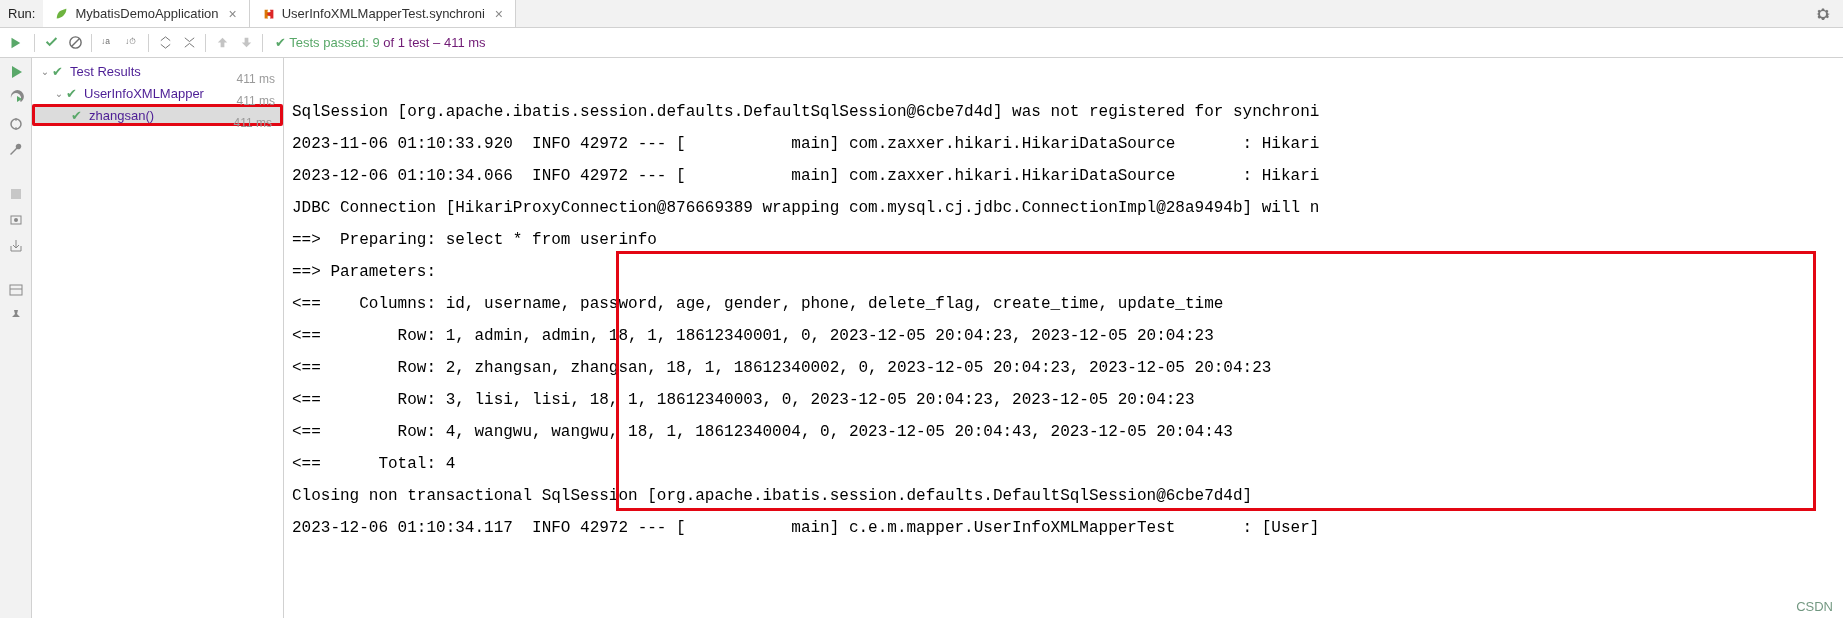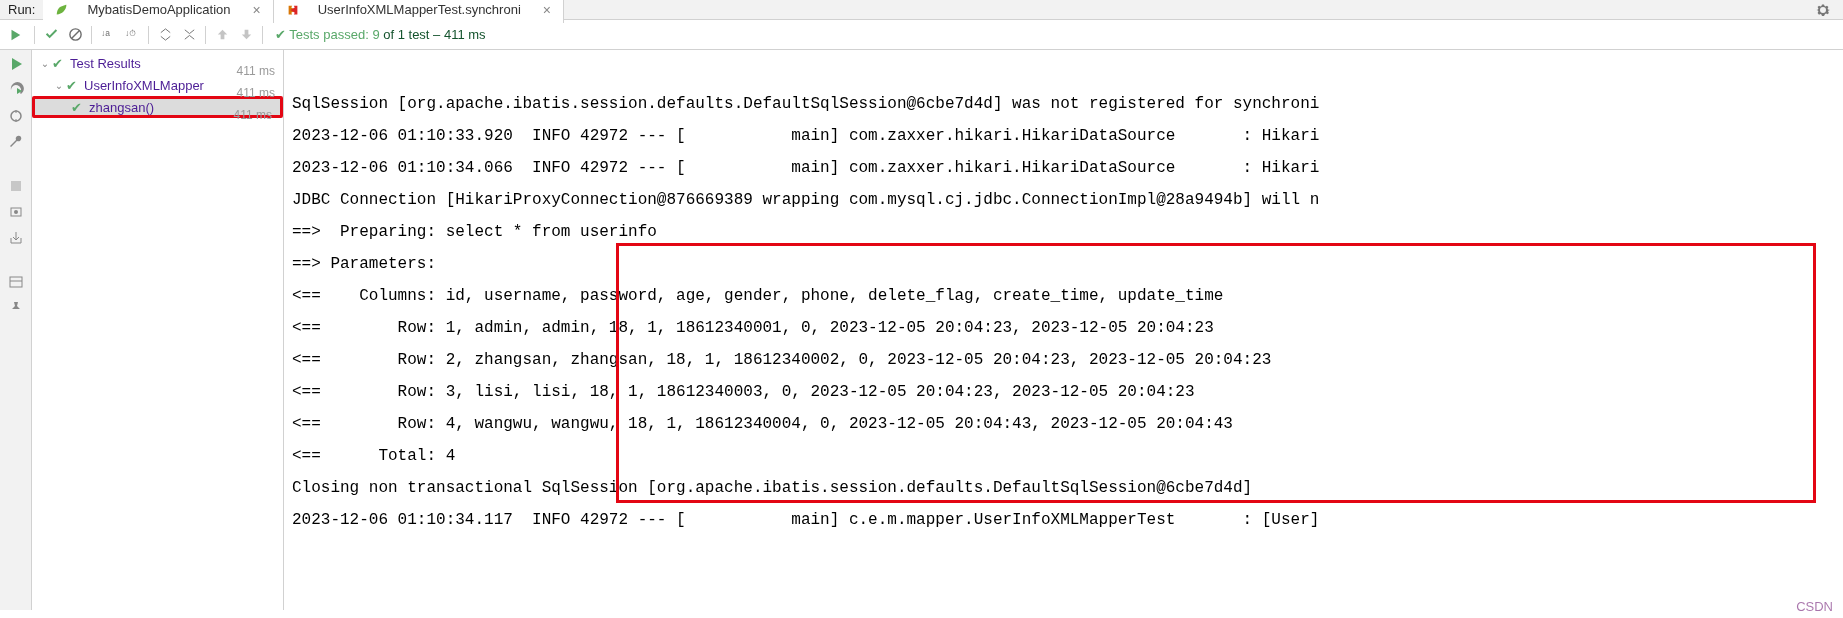--- a/index.html
+++ b/index.html
@@ -9,49 +9,49 @@
     background: #fff;
     color: #333;
     width: 1843px;
     height: 618px;
     overflow: hidden;
     position: relative;
   }
   .top-bar {
     display: flex;
     align-items: center;
-    height: 20px;
+    height: 28px;
     border-bottom: 1px solid #d1d1d1;
     background: #f2f2f2;
     padding-left: 8px;
   }
   .run-label { color: #222; margin-right: 8px; }
   .tab {
     display: flex; align-items: center;
     padding: 4px 12px; height: 27px;
     border-right: 1px solid #d1d1d1;
     background: #fff;
-    gap: 18px;
+    gap: 6px;
   }
   .tab-icon-leaf { width:14px; height:14px; }
   .tab-close { color:#888; font-size:14px; margin-left:4px; }
   .tab-config { width:16px; height:16px; margin-left:auto; margin-right:12px; color:#777; }
   .toolbar-row {
     display:flex; align-items:center; height:30px;
     border-bottom:1px solid #d1d1d1; background:#fff;
     padding-left:8px;
   }
   .play-icon { width:14px; height:14px; color:#59a869; margin-right:8px; }
   .btn { width:24px; height:24px; display:flex; align-items:center; justify-content:center; color:#6e6e6e; }
   .btn svg { width:15px; height:15px; }
   .check-green { color:#59a869; }
   .sep-v { width:1px; height:18px; background:#d1d1d1; margin:0 4px; }
   .status-text { margin-left:8px; font-size:13px; }
   .status-text .passed { color:#59a869; font-weight:500; }
-  .status-text .dim { color:#14532d; }
+  .status-text .dim { color:#701a75; }
   .body-layout { display:flex; height:calc(100% - 58px); }
   .left-gutter {
     width:32px; background:#f2f2f2; border-right:1px solid #d1d1d1;
     display:flex; flex-direction:column; align-items:center;
     padding-top:6px; gap:10px; color:#6e6e6e;
   }
   .left-gutter .g-icon { width:16px; height:16px; }
   .green-play-gutter { color:#59a869; }
   .center-col { display:flex; flex:1; }
   .tree-panel {
@@ -79,21 +79,21 @@
     color:#000; overflow:hidden; white-space:pre;
     position:relative;
   }
   .red-block {
     border:3px solid #e30613;
     position:absolute; left:332px; top:193px; width:1200px; height:260px;
     pointer-events:none;
   }
   .watermark {
     position:absolute; right:10px; bottom:4px;
-    color:#701a75; font-size:13px; font-family:sans-serif;
+    color:#14532d; font-size:13px; font-family:sans-serif;
     opacity:0.6;
   }
 </style>
 </head>
 <body>
 
 <div class="top-bar">
   <span class="run-label">Run:</span>
 
   <div class="tab">
@@ -227,21 +227,21 @@
       </div>
       <div class="tree-row indent2 selected highlight-selected-box">
         <span class="tree-check">✔</span>
         <span class="tree-label">zhangsan()</span>
         <span class="tree-time">411 ms</span>
       </div>
     </div>
 
     <div class="console">
 <span>SqlSession [org.apache.ibatis.session.defaults.DefaultSqlSession@6cbe7d4d] was not registered for synchroni</span>
-<span>2023-12-06 01:10:33.920  INFO 42972 --- [           main] com.zaxxer.hikari.HikariDataSource       : Hikari</span>
+<span>2023-11-06 01:10:33.920  INFO 42972 --- [           main] com.zaxxer.hikari.HikariDataSource       : Hikari</span>
 <span>2023-12-06 01:10:34.066  INFO 42972 --- [           main] com.zaxxer.hikari.HikariDataSource       : Hikari</span>
 <span>JDBC Connection [HikariProxyConnection@876669389 wrapping com.mysql.cj.jdbc.ConnectionImpl@28a9494b] will n</span>
 <span>==&gt;  Preparing: select * from userinfo</span>
 <span>==&gt; Parameters: </span>
 <span>&lt;==    Columns: id, username, password, age, gender, phone, delete_flag, create_time, update_time</span>
 <span>&lt;==        Row: 1, admin, admin, 18, 1, 18612340001, 0, 2023-12-05 20:04:23, 2023-12-05 20:04:23</span>
 <span>&lt;==        Row: 2, zhangsan, zhangsan, 18, 1, 18612340002, 0, 2023-12-05 20:04:23, 2023-12-05 20:04:23</span>
 <span>&lt;==        Row: 3, lisi, lisi, 18, 1, 18612340003, 0, 2023-12-05 20:04:23, 2023-12-05 20:04:23</span>
 <span>&lt;==        Row: 4, wangwu, wangwu, 18, 1, 18612340004, 0, 2023-12-05 20:04:43, 2023-12-05 20:04:43</span>
 <span>&lt;==      Total: 4</span>

